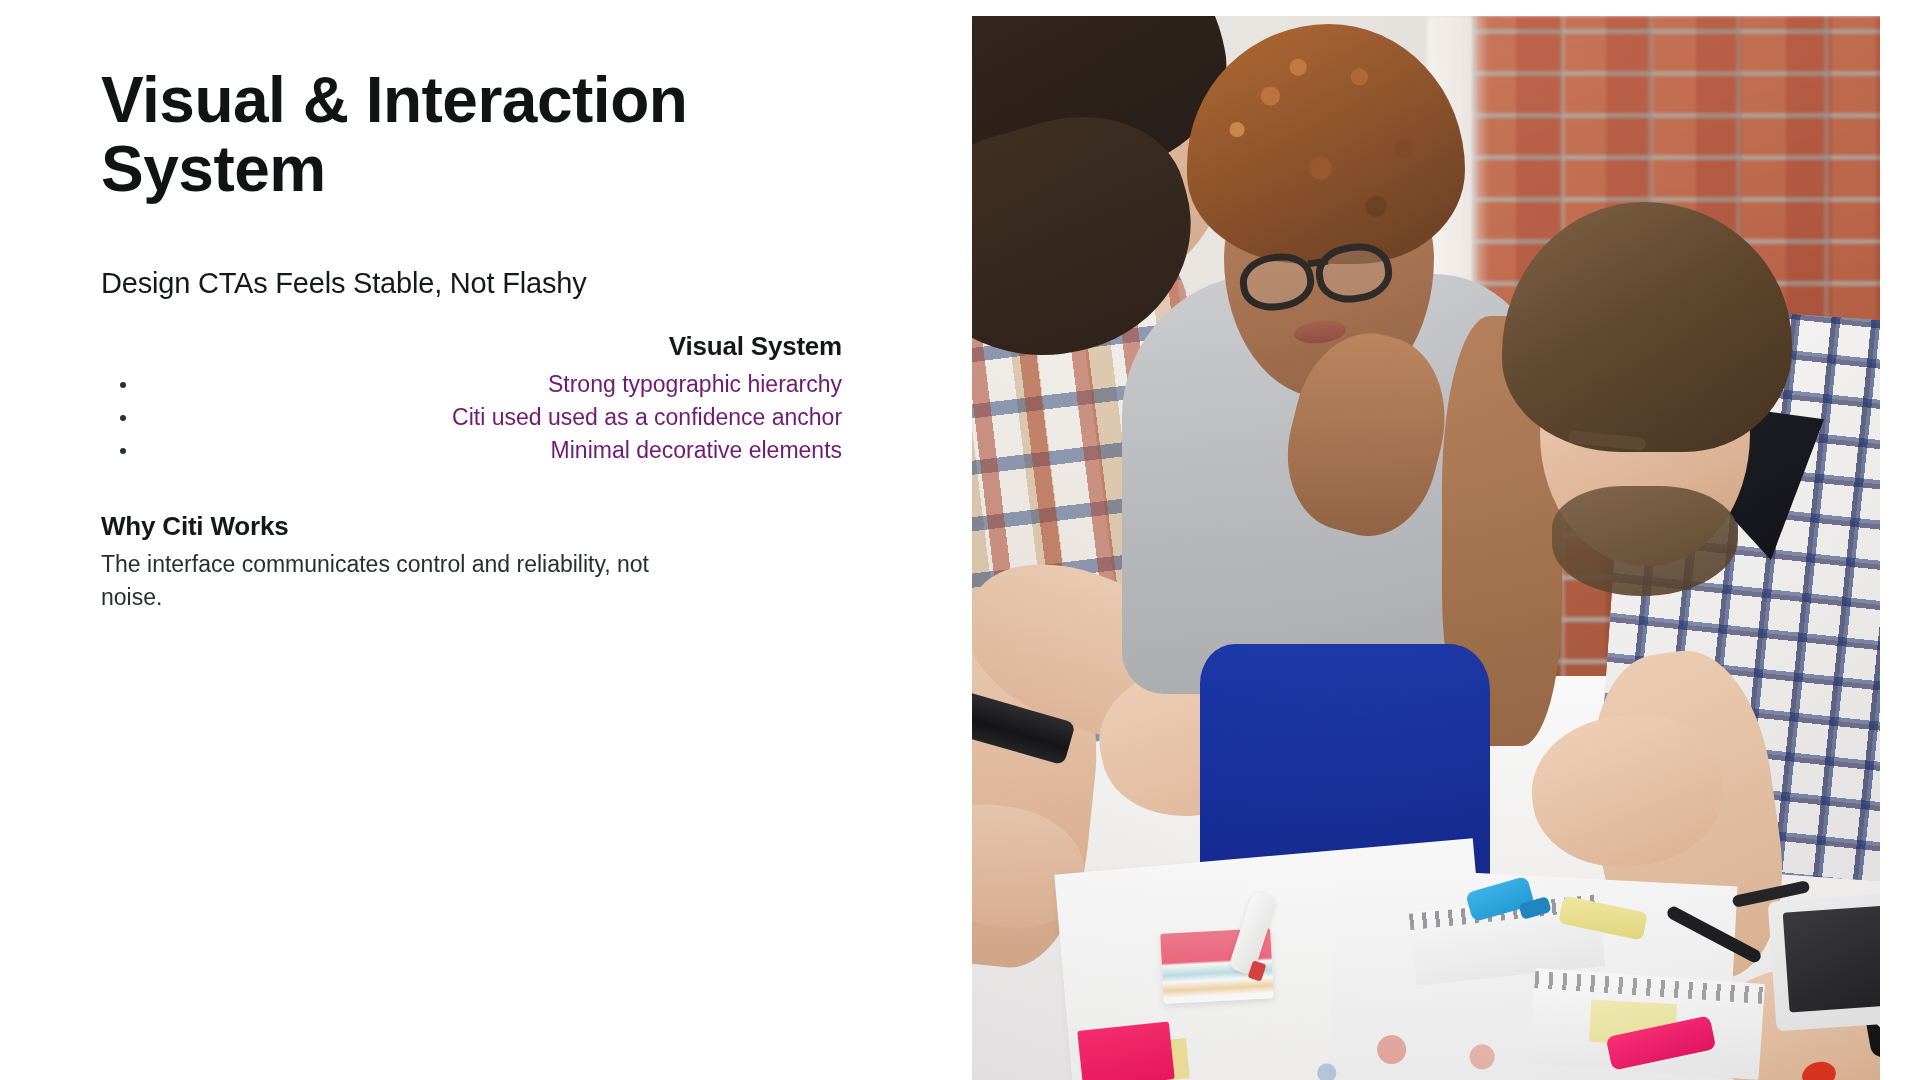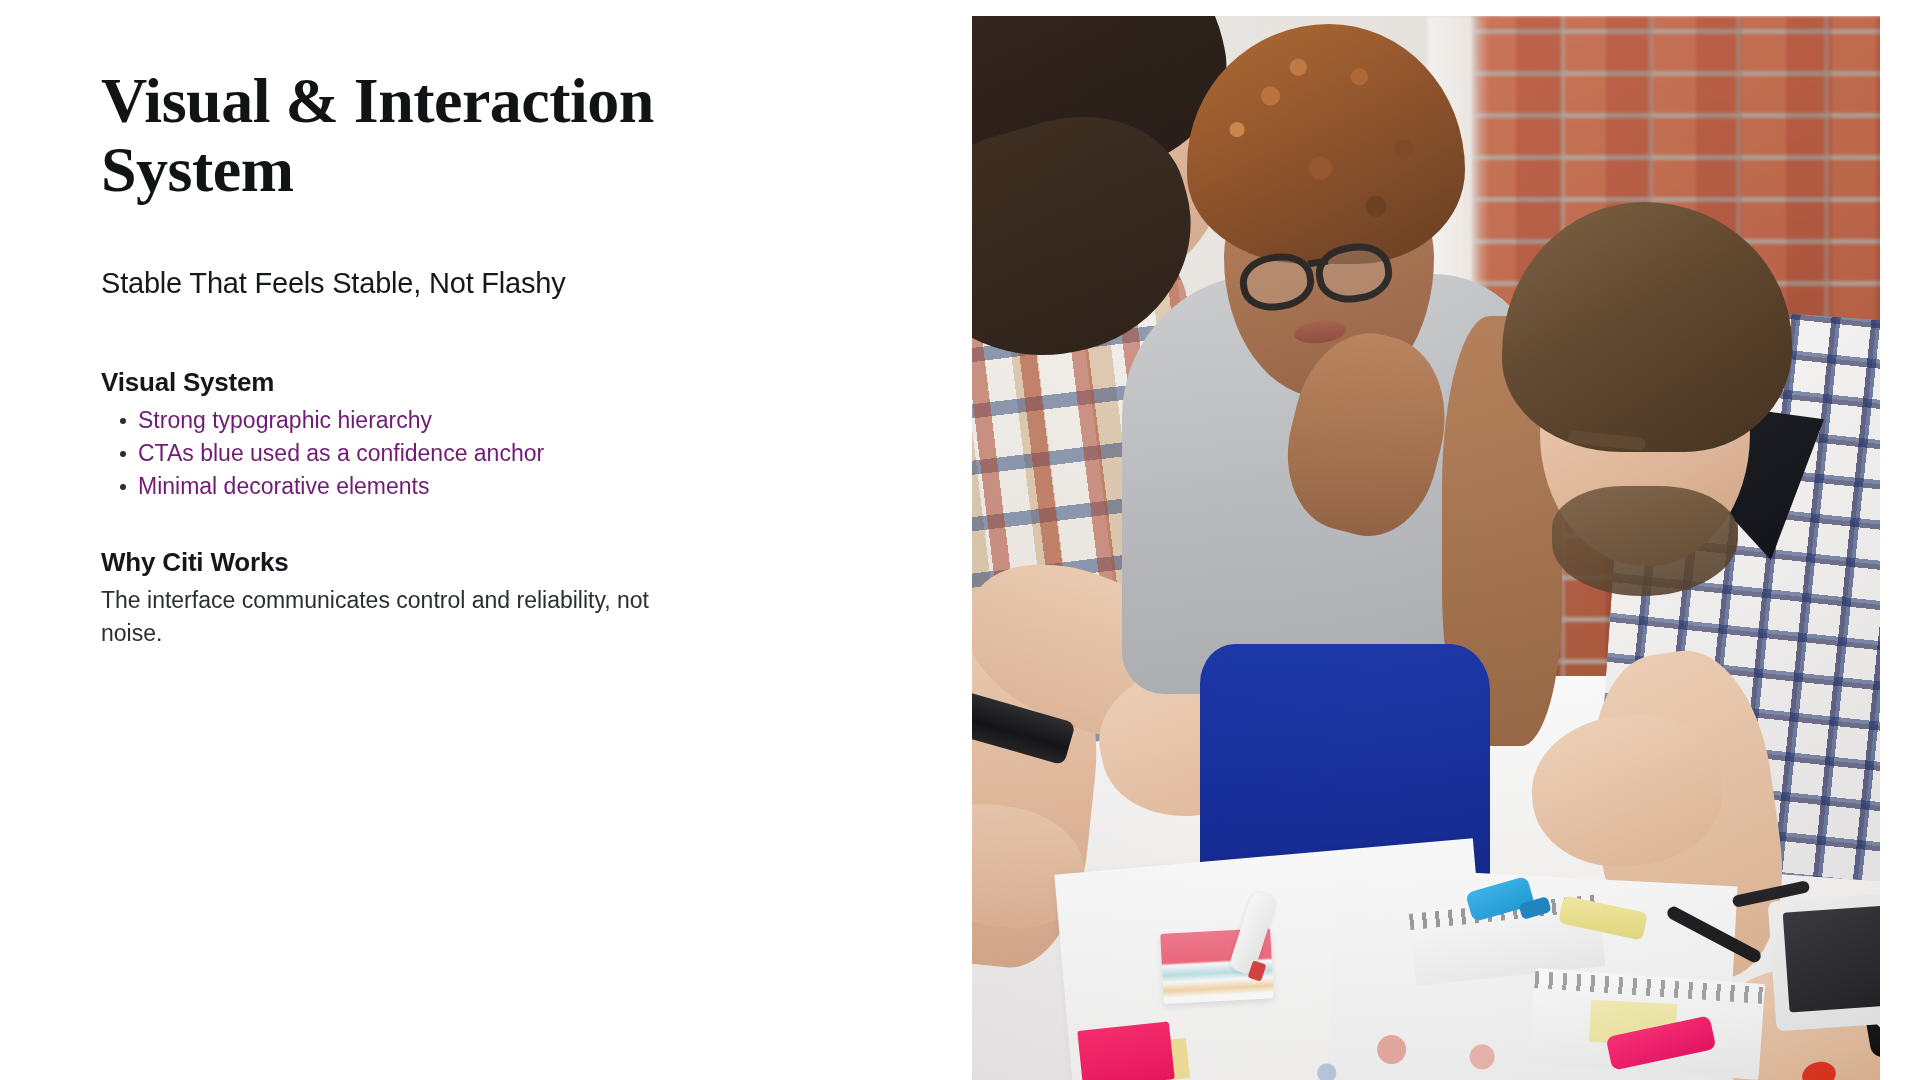--- a/index.html
+++ b/index.html
@@ -33,35 +33,34 @@
   }
 
   .slide-title {
     font-size: 64px;
     font-weight: 700;
     line-height: 1.08;
     letter-spacing: -0.5px;
     color: #111315;
     margin: 0;
     max-width: 680px;
-    font-family: Liberation Serif, serif;
   }
 
   .slide-subtitle {
     font-size: 29px;
     font-weight: 500;
     color: #16181a;
     margin: 63px 0 0 0;
     letter-spacing: -0.2px;
   }
 
   .section {
     margin-top: 45px;
   }
-  .section.first { margin-top: 67px; }
+  .section.first { margin-top: 31px; text-align: right; }
 
   .section-heading {
     font-size: 26px;
     font-weight: 700;
     color: #15171a;
     margin: 0 0 6px 0;
     letter-spacing: -0.2px;
   }
 
   ul.bullets {
@@ -639,27 +638,27 @@
 </style>
 </head>
 <body>
 
 <div class="slide">
 
   <section class="content-panel">
 
     <h1 class="slide-title">Visual &amp; Interaction System</h1>
 
-    <h2 class="slide-subtitle">Stable That Feels Stable, Not Flashy</h2>
+    <h2 class="slide-subtitle">Design CTAs Feels Stable, Not Flashy</h2>
 
     <div class="section first">
       <h3 class="section-heading">Visual System</h3>
       <ul class="bullets">
         <li>Strong typographic hierarchy</li>
-        <li>CTAs blue used as a confidence anchor</li>
+        <li>Citi used used as a confidence anchor</li>
         <li>Minimal decorative elements</li>
       </ul>
     </div>
 
 
     <div class="section">
       <h3 class="section-heading">Why Citi Works</h3>
       <p class="why-body">The interface communicates control and reliability, not noise.</p>
     </div>
 

